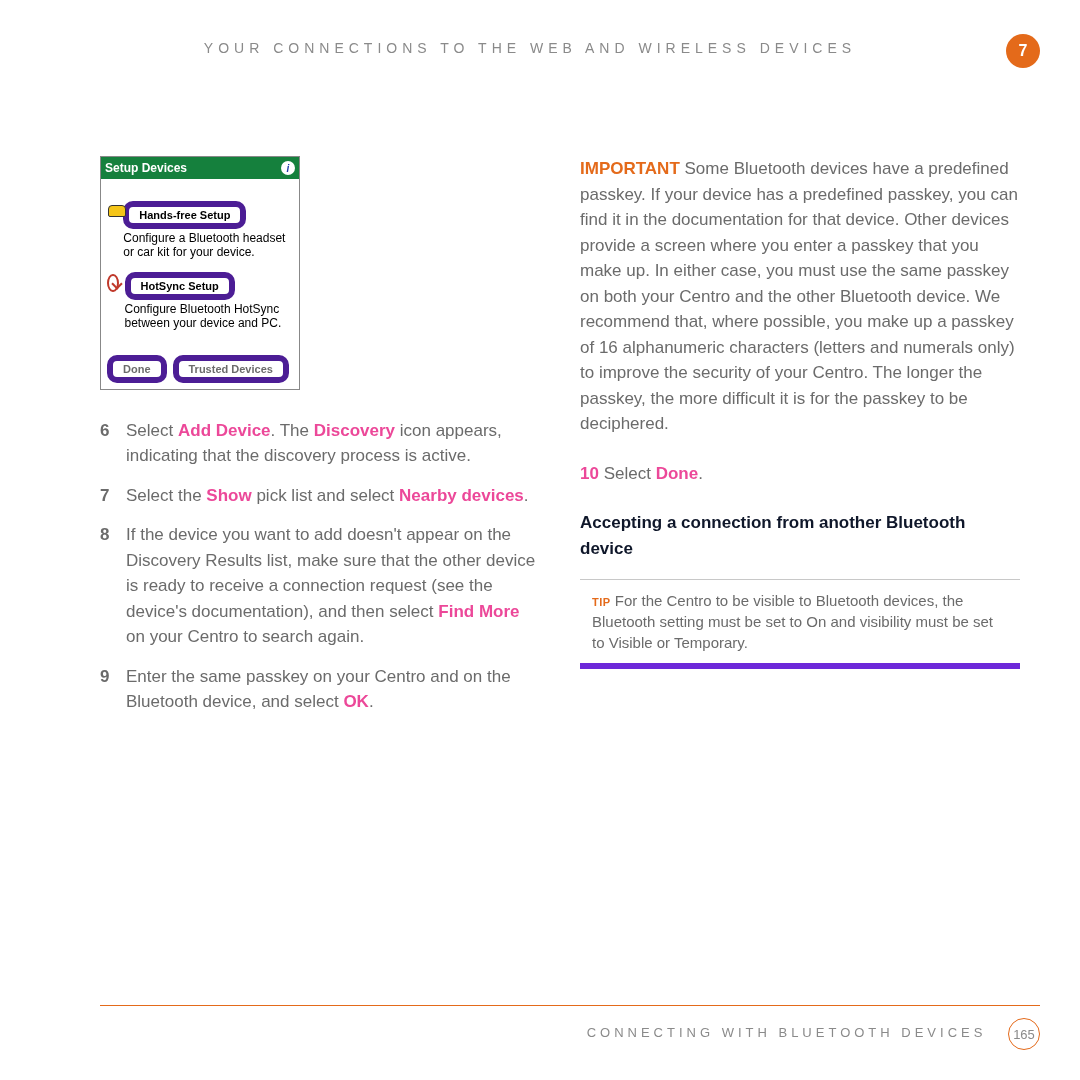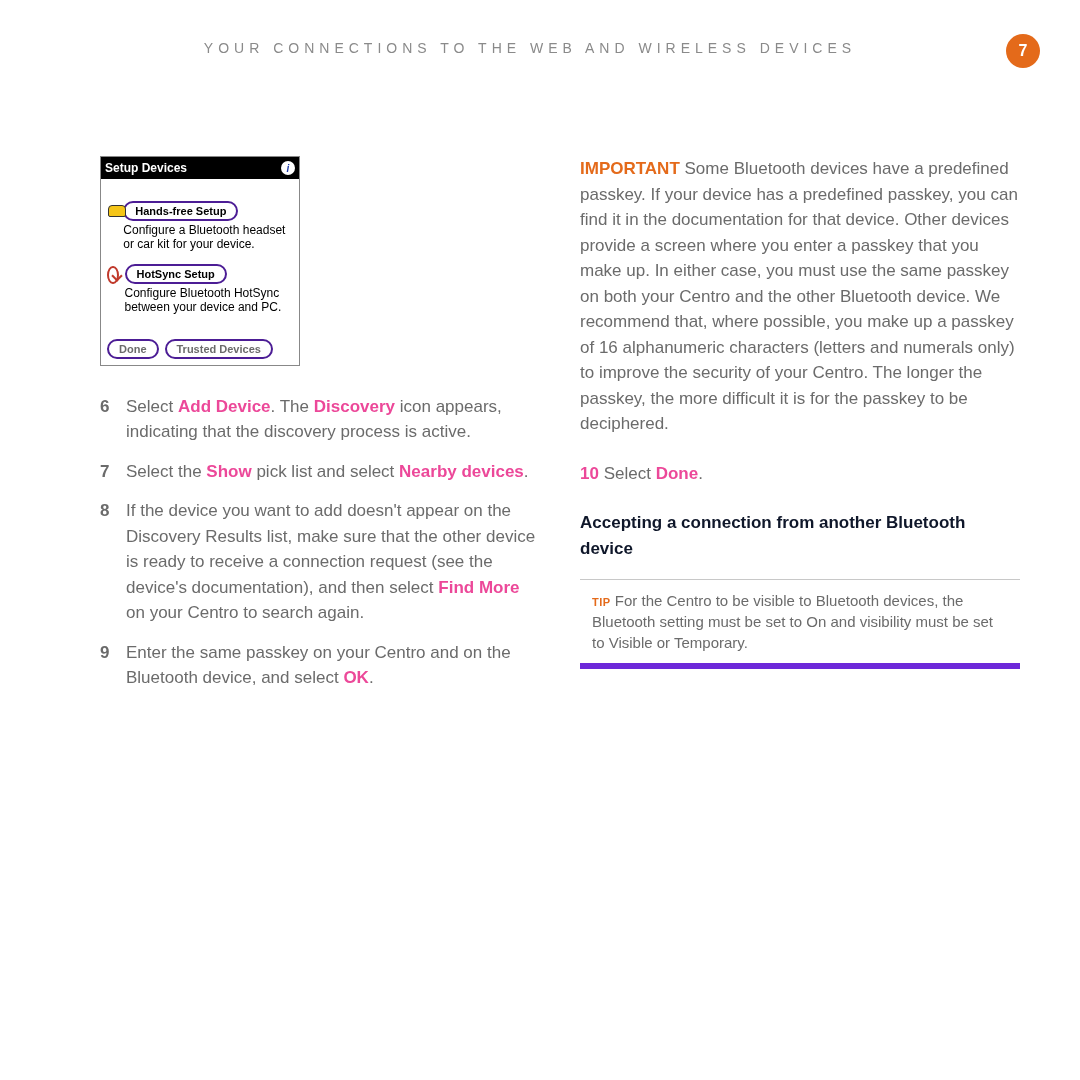--- a/index.html
+++ b/index.html
@@ -53,21 +53,21 @@
     color: #6b6b6b;
   }
   .screenshot {
     width: 200px;
     border: 1px solid #888;
     background: #fff;
     margin-bottom: 28px;
     font-family: Arial, sans-serif;
   }
   .ss-titlebar {
-    background: #000000;
+    background: #15803d;
     color: #fff;
     font-size: 12px;
     font-weight: bold;
     padding: 2px 4px;
     display: flex;
     justify-content: space-between;
     align-items: center;
   }
   .ss-info {
     width: 14px; height: 14px;
@@ -118,21 +118,21 @@
     position: absolute;
     width: 6px; height: 6px;
     border: 2px solid #c0392b;
     border-top: none;
     border-left: none;
     top: 4px; left: 4px;
     transform: rotate(45deg);
   }
   .ss-btn {
     display: inline-block;
-    border: 2px solid #4c1d95;
+    border: 6px solid #4c1d95;
     border-radius: 10px;
     padding: 0 10px;
     font-size: 11px;
     font-weight: bold;
     background: #fff;
     line-height: 16px;
   }
   .ss-desc {
     font-size: 12px;
     font-weight: normal;
@@ -288,13 +288,17 @@
       </div>
 
       <div class="subhead">Accepting a connection from another Bluetooth device</div>
 
       <div class="tip-box">
         <span class="tip-label">TIP</span><span> For the Centro to be visible to Bluetooth devices, the Bluetooth setting must be set to On and visibility must be set to Visible or Temporary.</span>
       </div>
     </div>
   </div>
 
+  <div class="footer">
+    <span>CONNECTING WITH BLUETOOTH DEVICES</span>
+    <span class="page-num">165</span>
+  </div>
 </div>
 
 </body></html>

